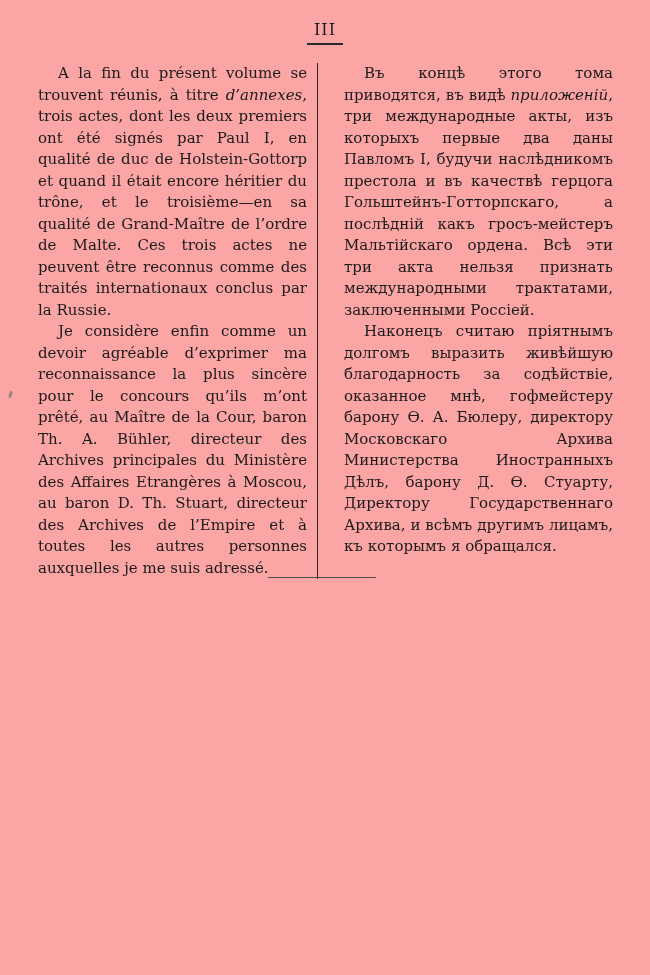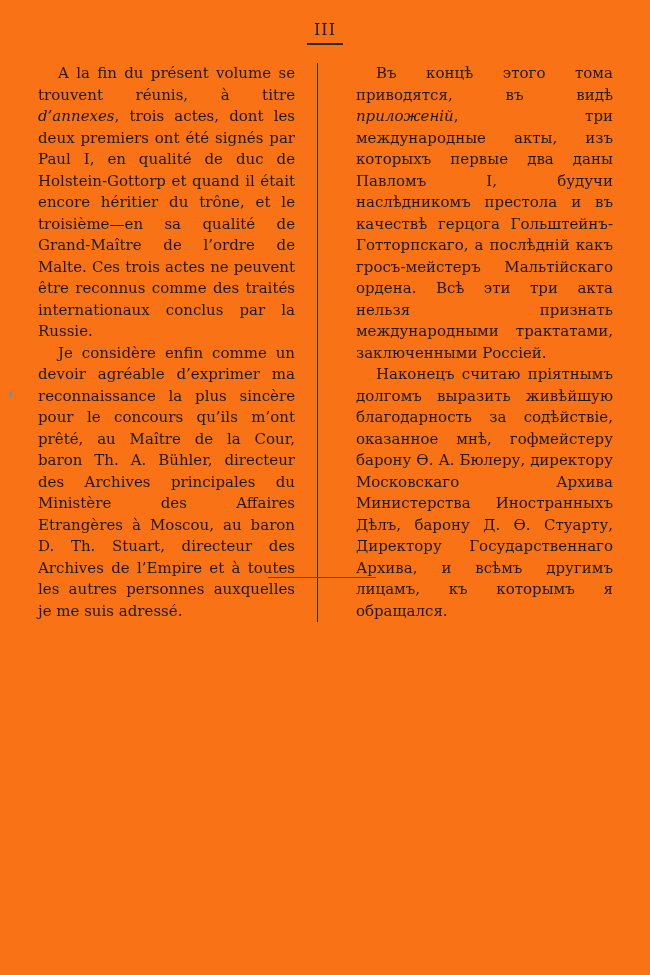--- a/index.html
+++ b/index.html
@@ -4,21 +4,21 @@
 <style>
   html, body {
     margin: 0;
     padding: 0;
     background: #fdfdfc;
   }
   .page {
     position: relative;
     width: 650px;
     height: 975px;
-    background: #f97316;
+    background: #fca5a5;
     color: #1b1b1b;
     font-family: "DejaVu Serif", "Liberation Serif", serif;
     overflow: hidden;
   }
   .page-header {
     padding-top: 20px;
     text-align: center;
   }
   .page-number {
     font-size: 16px;
@@ -29,21 +29,20 @@
   .page-number-rule {
     width: 36px;
     height: 2px;
     background: #2a2a2a;
     margin: 3px auto 0 auto;
   }
   .columns {
     display: flex;
     align-items: stretch;
     margin: 18px 37px 0 38px; 
-    gap: 12px;
   }
   .column {
     width: 277px;
     font-size: 15px;
     line-height: 21.5px;
     text-align: justify;
   }
   .column.left  { margin-right: 10px; }
   .column.right { margin-left: 26px; }
   .divider {

